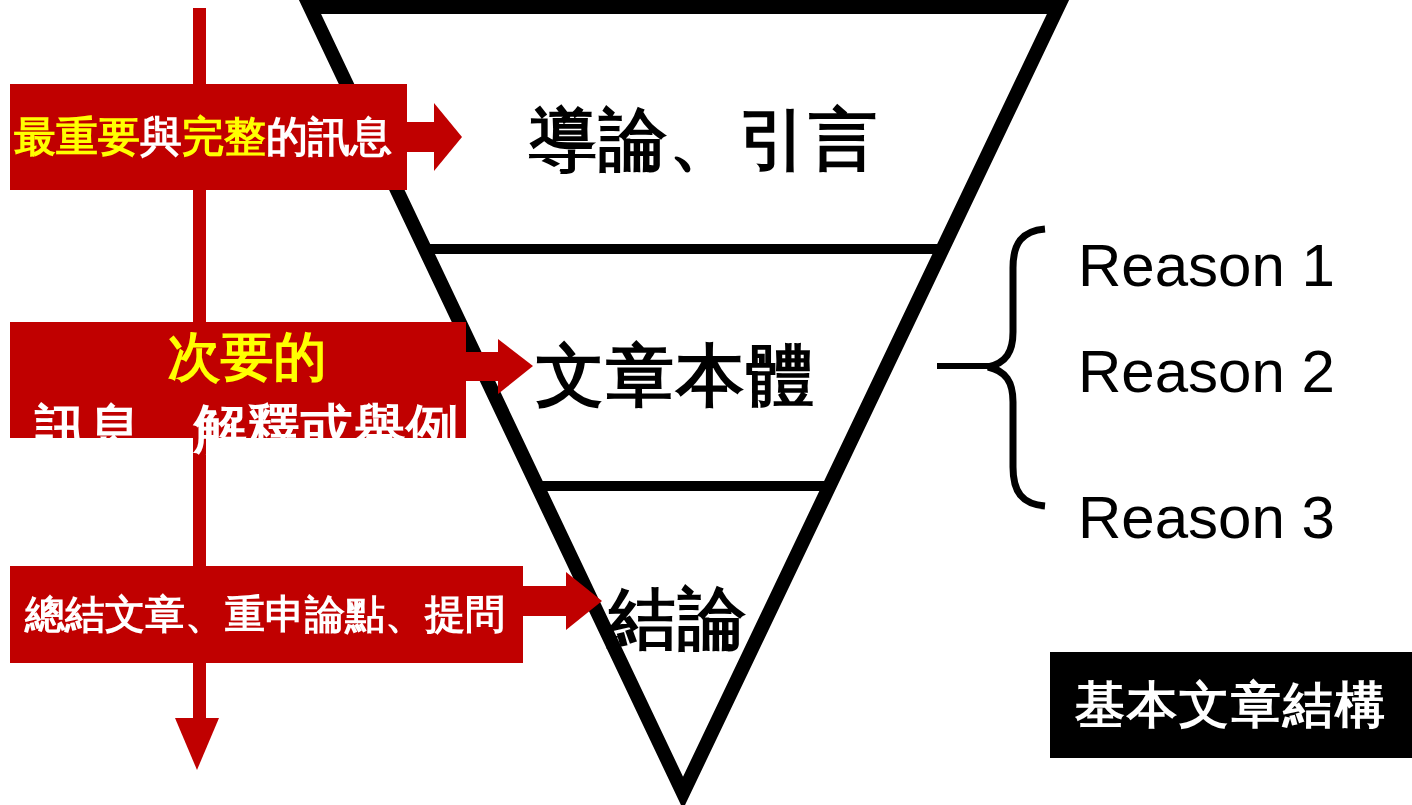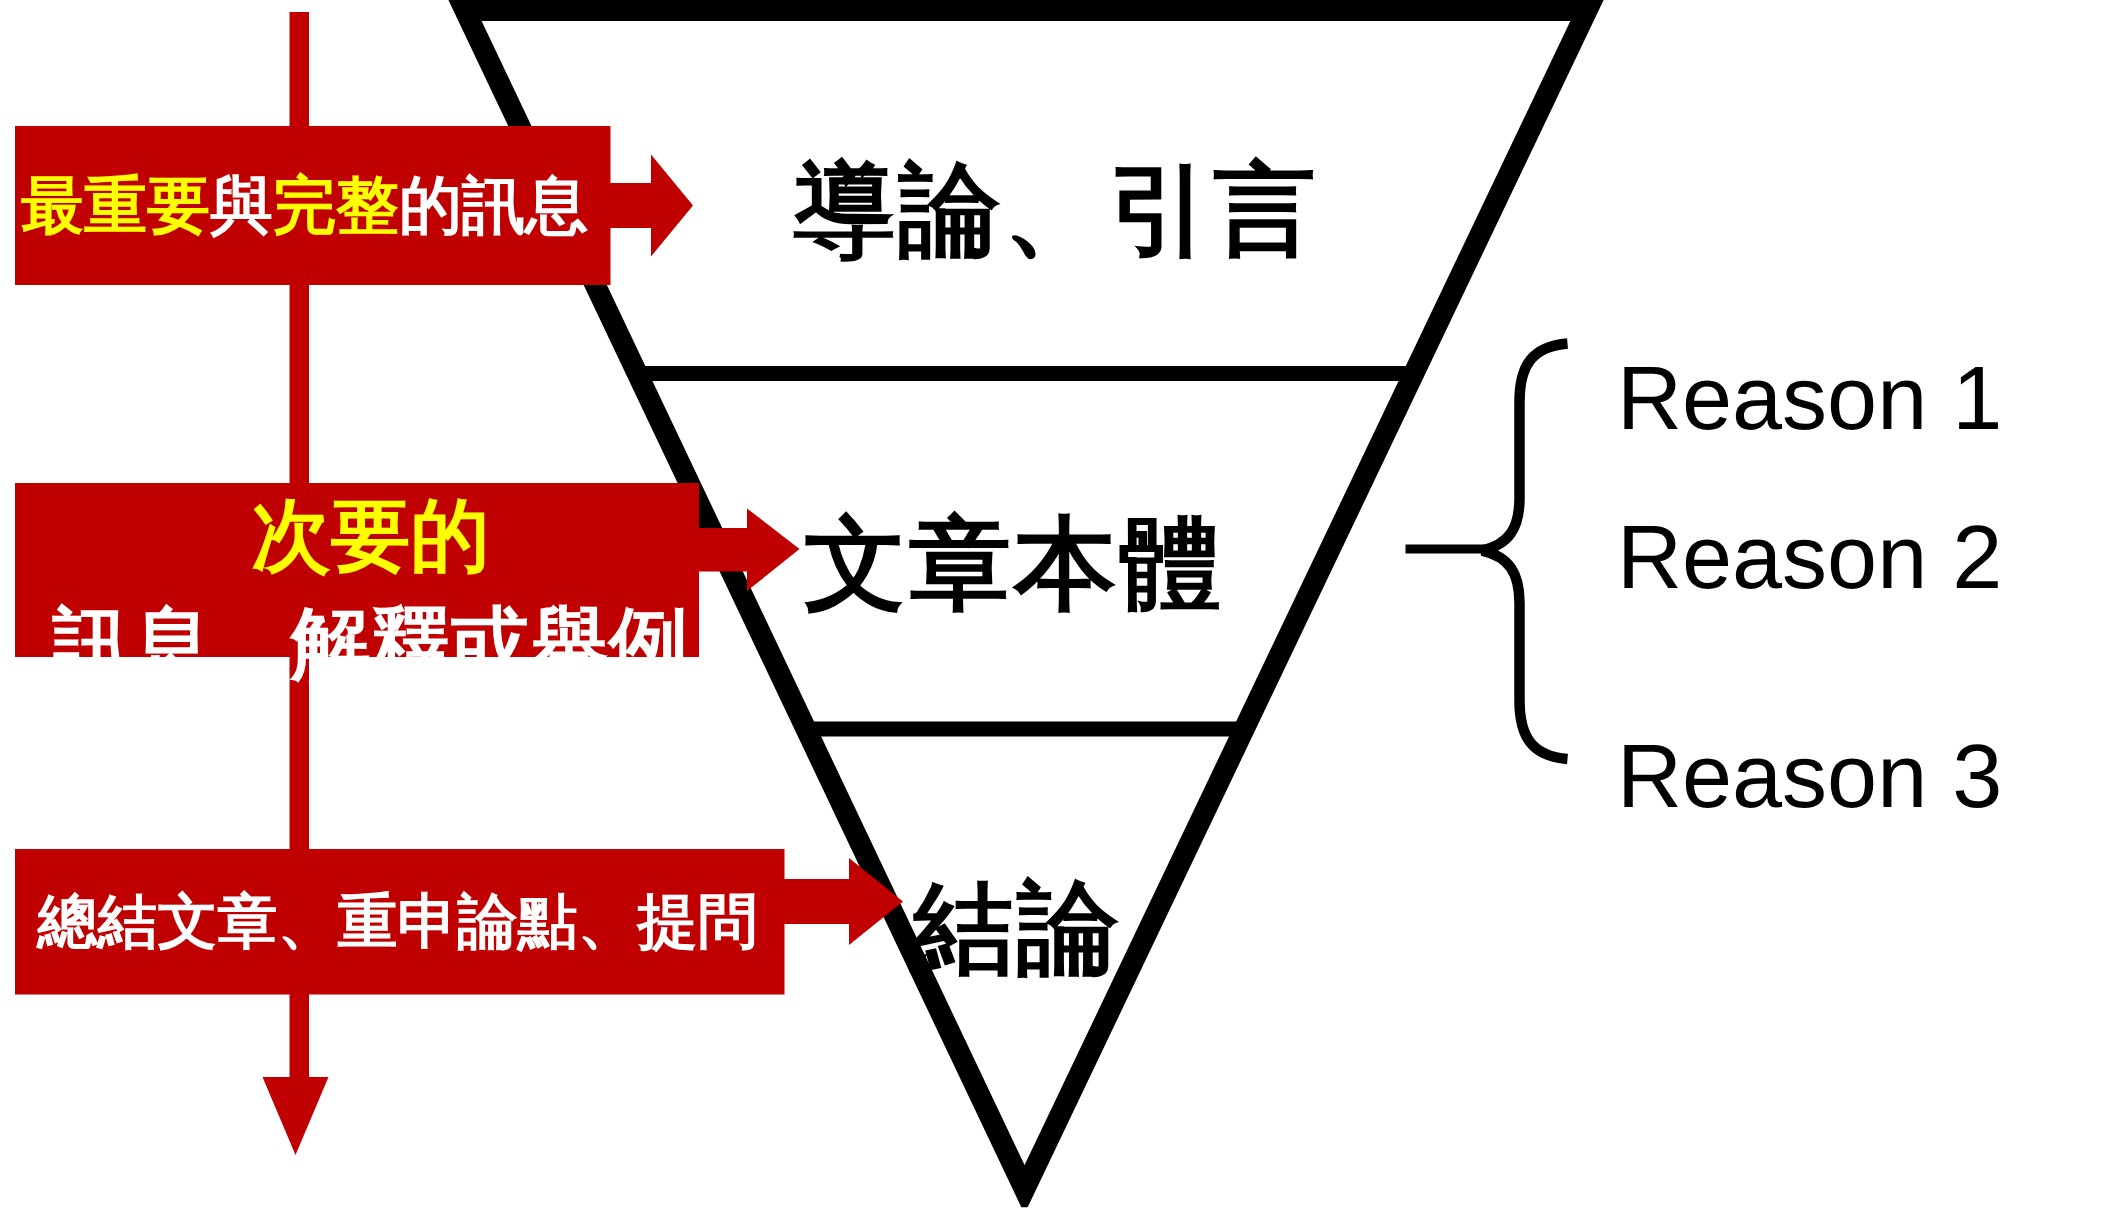--- a/index.html
+++ b/index.html
@@ -107,14 +107,17 @@
   </div>
 
   <div class="tri-label" id="tri1">導論、引言</div>
   <div class="tri-label" id="tri2">文章本體</div>
   <div class="tri-label" id="tri3">結論</div>
 
   <div class="reason" id="reason1">Reason 1</div>
   <div class="reason" id="reason2">Reason 2</div>
   <div class="reason" id="reason3">Reason 3</div>
 
+  <div class="caption-box">
+    <span>基本文章結構</span>
+  </div>
 
 </div>
 
 </body></html>

